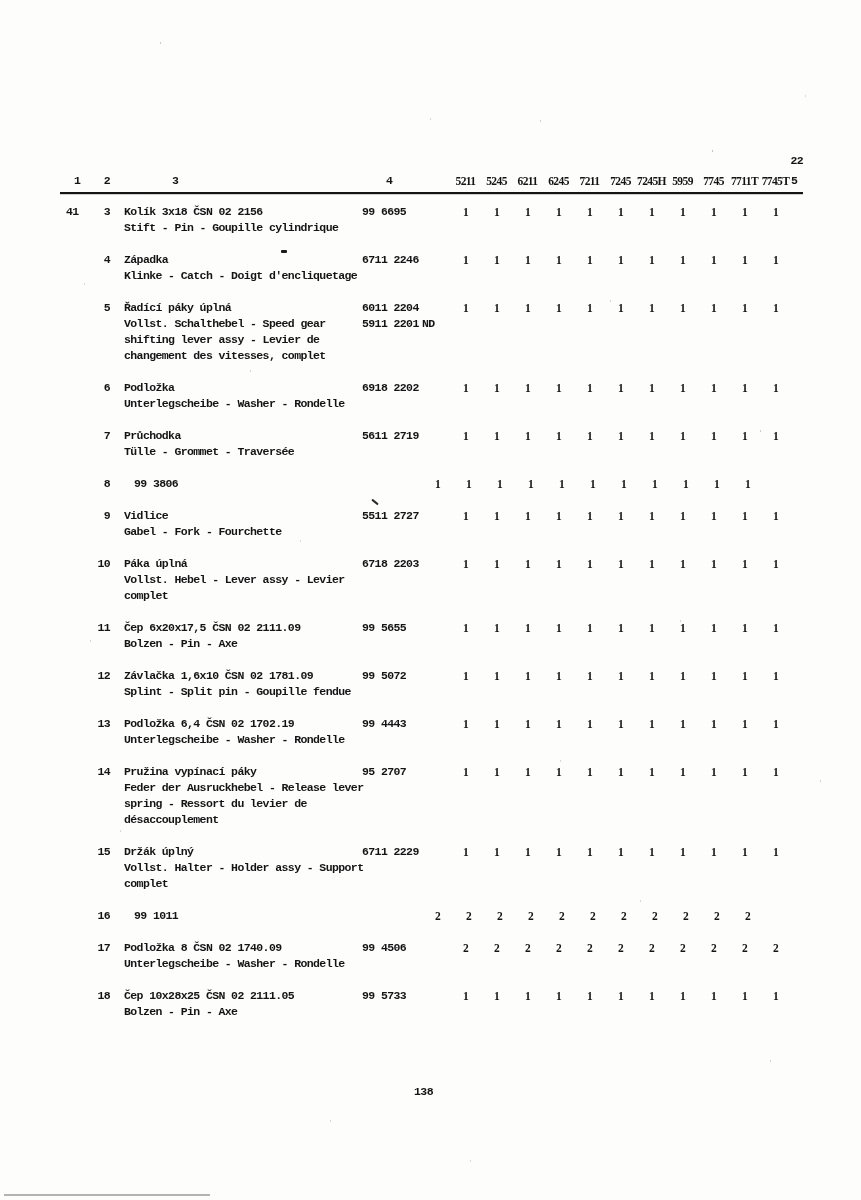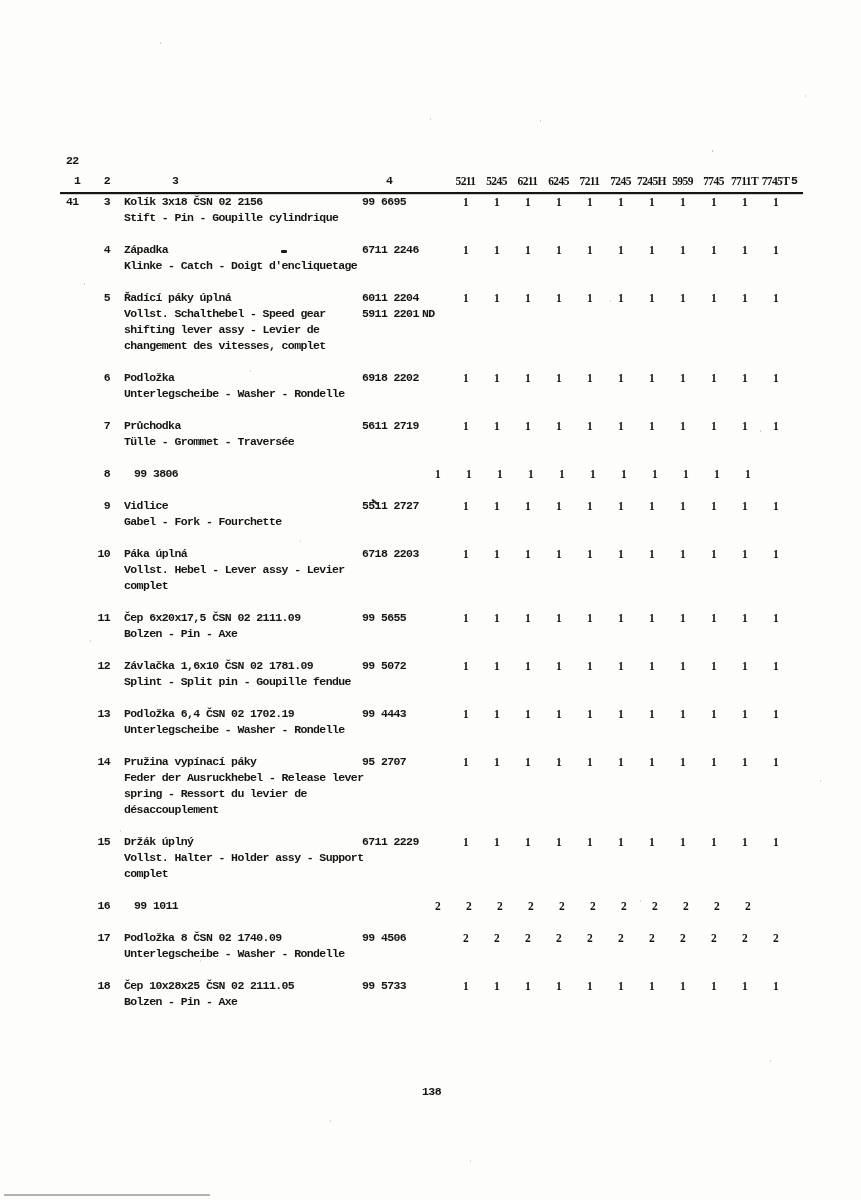--- a/index.html
+++ b/index.html
@@ -4,42 +4,42 @@
 <title>Parts list page</title>
 <style>
   html, body { margin:0; padding:0; }
   body {
     width:861px; height:1200px; position:relative; overflow:hidden;
     background:#fdfdfb; color:#141414;
     font-family:"Liberation Mono","DejaVu Sans Mono",monospace;
     font-size:11.5px; font-weight:bold; letter-spacing:-0.6px; line-height:16px;
   }
   .sheet-content { position:absolute; left:60px; top:153px; width:743px; }
-  .sheet-ref { height:16px; padding-left:6px; margin-bottom:4px; }
+  .sheet-ref { height:16px; padding-left:6px; margin-bottom:4px;text-align:right; }
   .grid-row {
     display:grid;
     grid-template-columns:34px 30px 228px 70px 28px 341px 12px;
     align-items:start;
   }
   .c-ref  { padding-left:6px; }
   .c-item { text-align:right; padding-right:14px; }
   .c-desc { white-space:nowrap; }
   .c-part { padding-left:10px; white-space:nowrap; }
   .c-nd   { text-align:left; }
   .c-qty  { display:grid; grid-template-columns:repeat(11,31px);font-family:Liberation Serif, serif; }
   .qcell  { text-align:center; white-space:nowrap; height:16px; }
   .line   { height:16px; white-space:nowrap; }
   
   .head-row .c-desc { text-indent:48px; }
   .head-row .c-part { text-indent:24px; }
   .head-row .c-ref  { padding-left:14px; }
   .rule { height:2px; background:#151515; margin-top:3px; box-shadow:0 1px 0 rgba(0,0,0,0.18); }
-  .table-body { }
+  .table-body { padding-top:10px; }
   .t-row { margin-bottom:16px; }
-  .page-footer { position:absolute; left:60px; top:1084px; width:743px; text-align:center; }
+  .page-footer { position:absolute; left:52px; top:1084px; width:743px; text-align:center; }
   
   .artifact-dash   { position:absolute; left:281px; top:250px; width:6px; height:3px; background:#1c1c1c; border-radius:1px; }
   .artifact-stroke { position:absolute; left:371px; top:501px; width:8px; height:2px; background:#2a2a2a; transform:rotate(38deg); border-radius:1px; }
   .artifact-bottom-line { position:absolute; left:4px; top:1194px; width:206px; height:2px; background:#b3b3af; }
   .noise { position:absolute; left:0; top:0; width:1px; height:2px; background:transparent;
     box-shadow:
       160px 42px 0 rgba(60,60,60,.25), 430px 118px 0 rgba(60,60,60,.2), 712px 150px 0 rgba(60,60,60,.3),
       84px 283px 0 rgba(60,60,60,.2), 540px 120px 0 rgba(60,60,60,.22), 805px 95px 0 rgba(60,60,60,.2),
       250px 370px 0 rgba(60,60,60,.2), 610px 300px 0 rgba(60,60,60,.2), 90px 640px 0 rgba(60,60,60,.2),
       760px 430px 0 rgba(60,60,60,.25), 300px 540px 0 rgba(60,60,60,.18), 680px 620px 0 rgba(60,60,60,.2),

